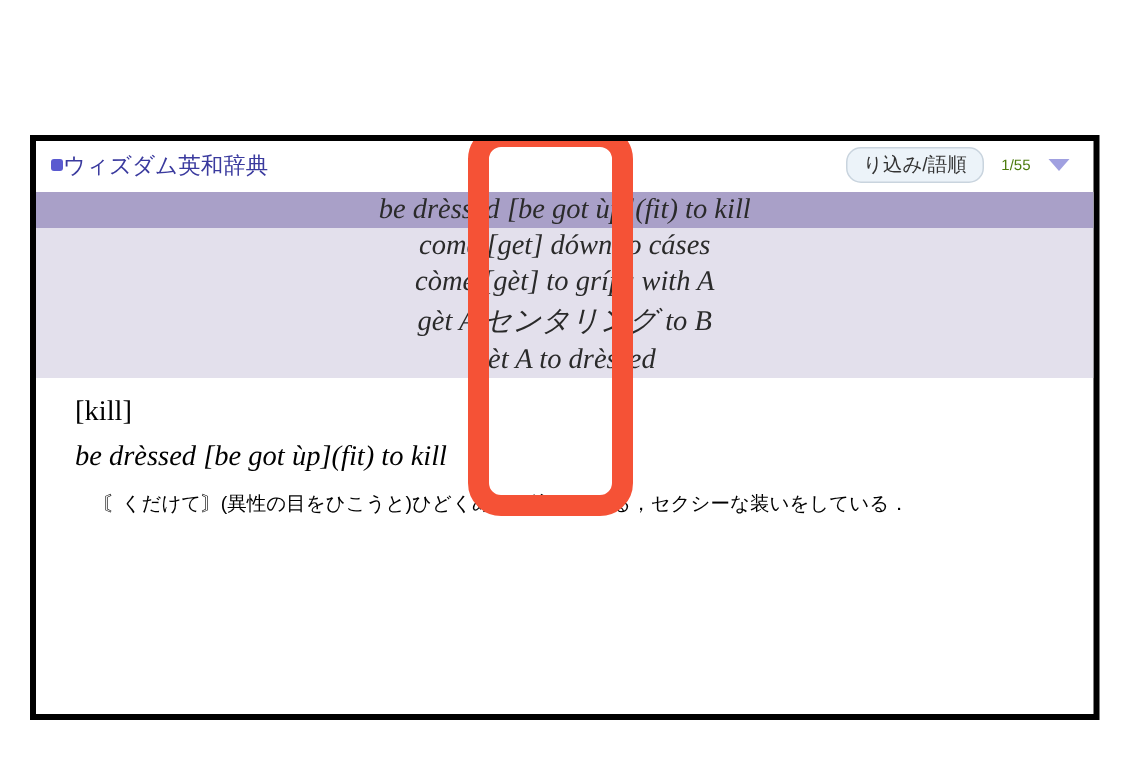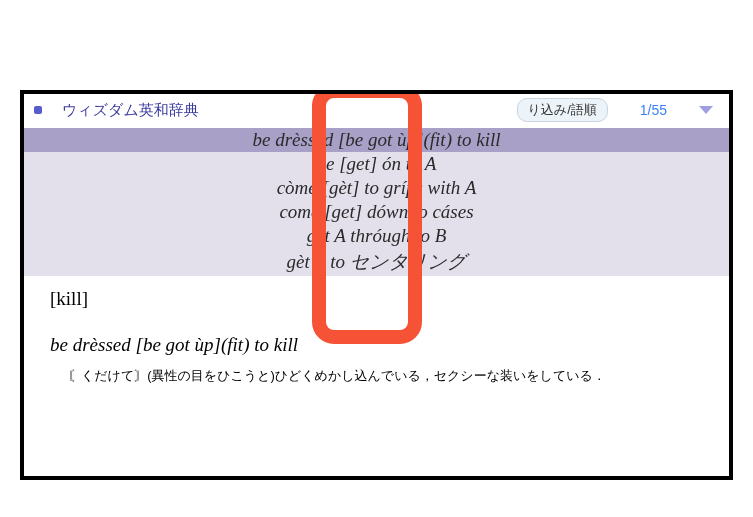--- a/index.html
+++ b/index.html
@@ -18,21 +18,21 @@
     width: 713px;
     height: 390px;
     border: 4px solid #000;
     background: #fff;
     overflow: hidden;
   }
   .header-row {
     display: flex;
     align-items: center;
     padding: 4px 10px 6px 10px;
-    gap: 20px;
+    gap: 0;
     font-size: 15px;
   }
   .menu-dot {
     width: 8px; height: 8px;
     background: #5a5ad0;
     border-radius: 2px;
     flex: 0 0 auto;
   }
   .dict-title {
     color: #3a3a9e;
@@ -45,22 +45,22 @@
     background: #ecf3f9;
     border: 1px solid #c9d4de;
     border-radius: 10px;
     padding: 2px 10px;
     font-size: 13px;
     color: #333;
     cursor: pointer;
     flex: 0 0 auto;
   }
   .page-ind {
-    color: #3b82f6;
-    font-size: 14px;
+    color: #4d7c0f;
+    font-size: 10px;
     padding: 0 12px;
     flex: 0 0 auto;
   }
   .dropdown-caret {
     width: 0; height: 0;
     border-left: 7px solid transparent;
     border-right: 7px solid transparent;
     border-top: 8px solid #a0a0e0;
     cursor: pointer;
     flex: 0 0 auto;
@@ -82,21 +82,21 @@
     background: #a9a0c8;
   }
   .detail {
     padding: 8px 18px 10px 26px;
     font-size: 17px;
     line-height: 1.6;
   }
   .detail .kill {
     font-family: Georgia, serif;
     font-size: 19px;
-    margin-bottom: 16px;
+    margin-bottom: 0;
   }
   .detail .headword {
     font-family: Georgia, serif;
     font-style: italic;
     font-size: 19px;
     margin-bottom: 4px;
   }
   .detail .defn {
     font-size: 13px;
     line-height: 1.7;
@@ -118,25 +118,24 @@
     <div class="menu-dot"></div>
     <div class="dict-title">ウィズダム英和辞典</div>
     <div class="spacer"></div>
     <div class="pill-btn">り込み/語順</div>
     <div class="page-ind">1/55</div>
     <div class="dropdown-caret"></div>
   </div>
 
   <div class="results">
     <div class="result-line selected">be drèssed [be got ùp](fit) to kill</div>
-    <div class="result-line">be [get] ón to A</div>
+    <div class="result-line">come [get] dówn to cáses</div>
     <div class="result-line">còme [gèt] to gríps with A</div>
-    <div class="result-line">come [get] dówn to cáses</div>
-    <div class="result-line">gèt A thróugh to B</div>
-    <div class="result-line">gèt A to センタリング</div>
+    <div class="result-line">gèt A センタリング to B</div>
+    <div class="result-line">gèt A to drèssed</div>
   </div>
 
   <div class="detail">
     <div class="kill">[kill]</div>
     <div class="headword">be drèssed [be got ùp](fit) to kill</div>
     <div class="defn">〘くだけて〙(異性の目をひこうと)ひどくめかし込んでいる，セクシーな装いをしている．</div>
   </div>
 
   <div class="red-overlay" style="left:288px; top:-10px; width:110px; height:260px;"></div>
 

